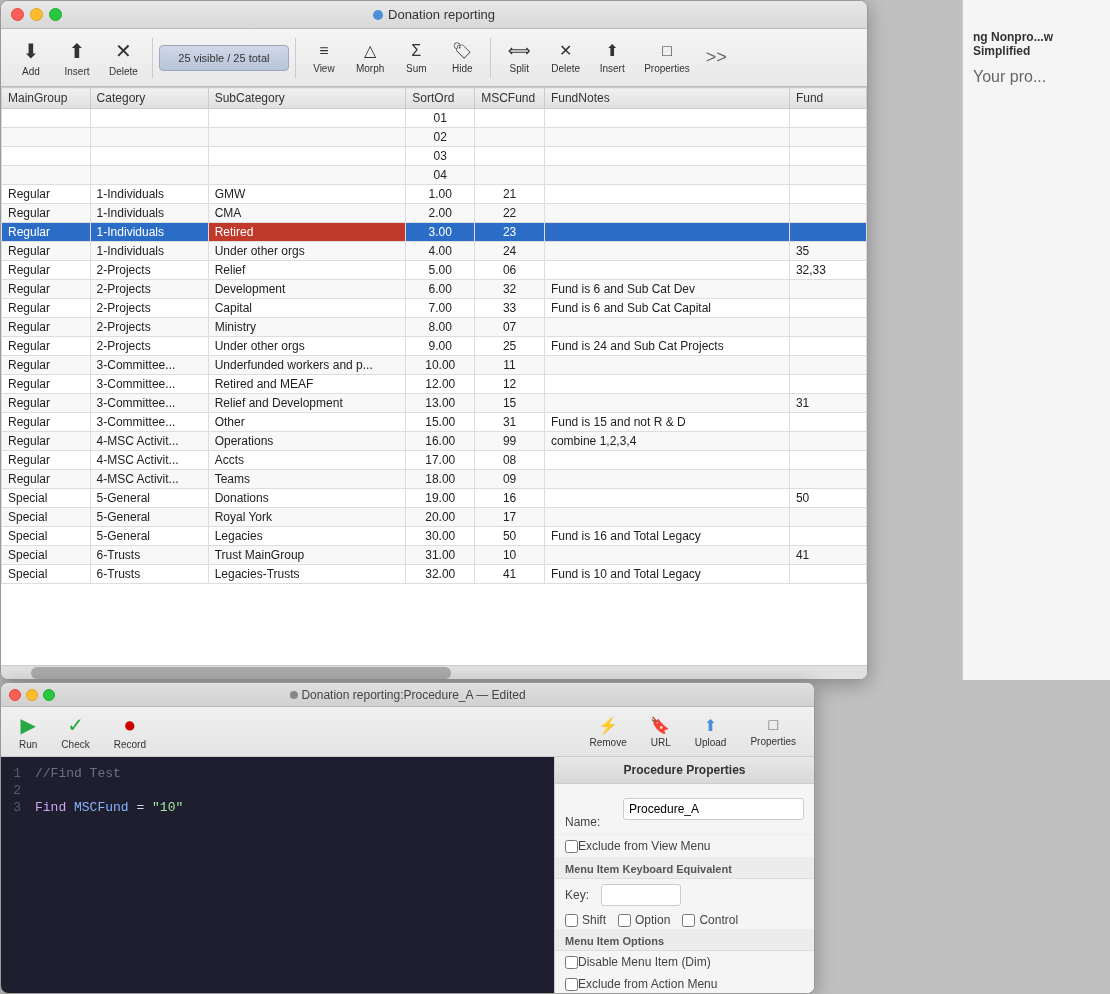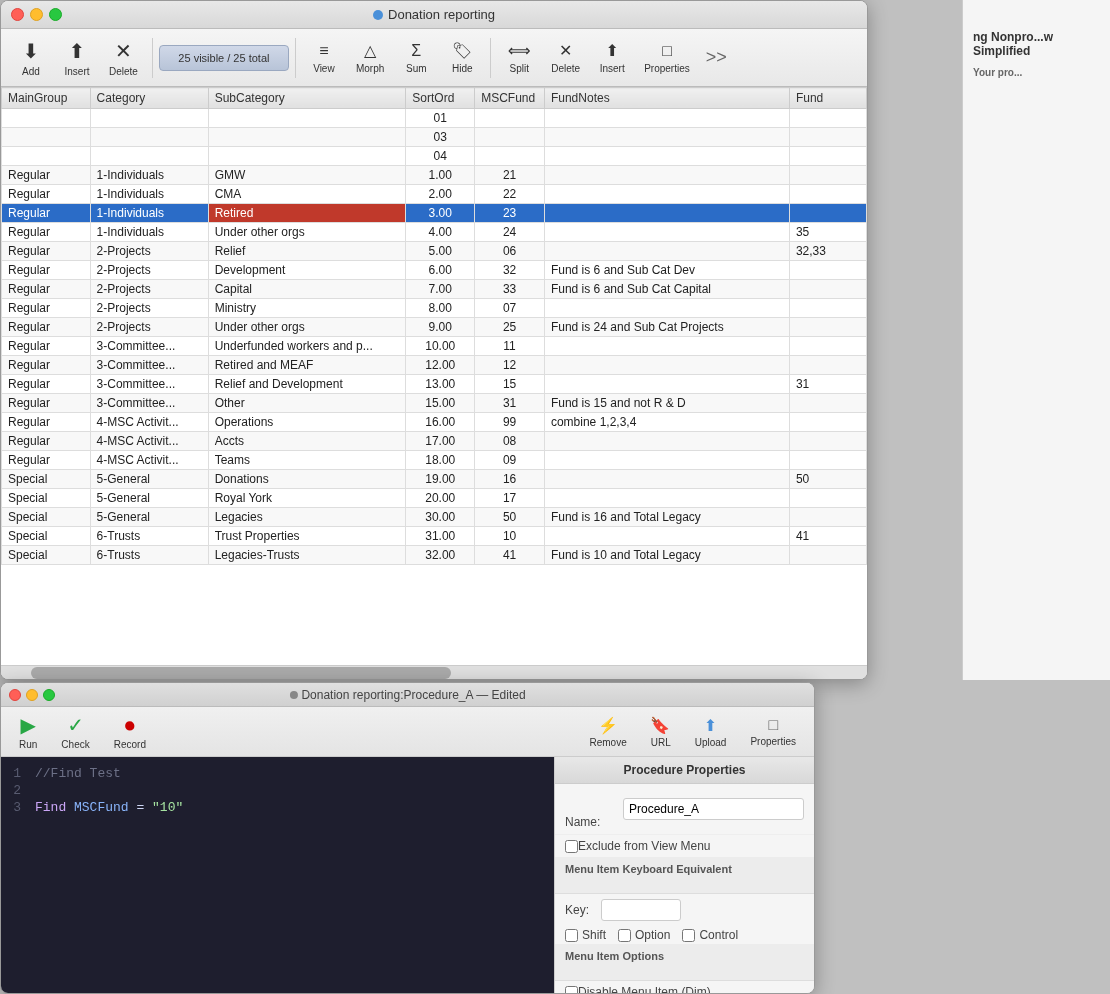--- a/index.html
+++ b/index.html
@@ -142,21 +142,21 @@
       left: 962px;
       width: 148px;
       height: 680px;
       background: #f5f5f5;
       border-left: 1px solid #ccc;
       padding: 30px 10px 10px;
       font-size: 11px;
       color: #555;
     }
     .right-panel-title { font-weight: 600; font-size: 12px; color: #333; margin-bottom: 8px; }
-    .right-panel-text { font-size: 10px; color: #666; line-height: 1.4; font-weight: bold; }
+    .right-panel-text { font-size: 16px; color: #666; line-height: 1.4; }
 
     
     .bottom-window {
       position: absolute;
       top: 682px;
       left: 0;
       width: 815px;
       height: 312px;
       background: #f0f0f0;
       border: 1px solid #999;
@@ -294,21 +294,21 @@
     }
     .prop-checkbox-row {
       display: flex;
       align-items: center;
       padding: 4px 10px;
       font-size: 12px;
       color: #444;
     }
     .prop-checkbox-row input[type=checkbox] { margin: 0; }
     .prop-section {
-      padding: 6px 10px 18px;
+      padding: 6px 10px 3px;
       font-size: 11px;
       font-weight: 600;
       color: #555;
       border-bottom: 1px solid #ddd;
       background: #ececec;
     }
     .prop-key-row {
       display: flex;
       align-items: center;
       padding: 5px 10px;
@@ -423,20 +423,29 @@
             <td></td>
             <td class="center">01</td>
             <td class="center"></td>
             <td></td>
             <td></td>
           </tr>
           <tr>
             <td></td>
             <td></td>
             <td></td>
+            <td class="center">02</td>
+            <td class="center"></td>
+            <td></td>
+            <td></td>
+          </tr>
+          <tr>
+            <td></td>
+            <td></td>
+            <td></td>
             <td class="center">03</td>
             <td class="center"></td>
             <td></td>
             <td></td>
           </tr>
           <tr>
             <td></td>
             <td></td>
             <td></td>
             <td class="center">04</td>
@@ -611,21 +620,21 @@
             <td>5-General</td>
             <td>Legacies</td>
             <td class="center">30.00</td>
             <td class="center">50</td>
             <td>Fund is 16 and Total Legacy</td>
             <td></td>
           </tr>
           <tr>
             <td>Special</td>
             <td>6-Trusts</td>
-            <td>Trust Properties</td>
+            <td>Trust MainGroup</td>
             <td class="center">31.00</td>
             <td class="center">10</td>
             <td></td>
             <td>41</td>
           </tr>
           <tr>
             <td>Special</td>
             <td>6-Trusts</td>
             <td>Legacies-Trusts</td>
             <td class="center">32.00</td>

